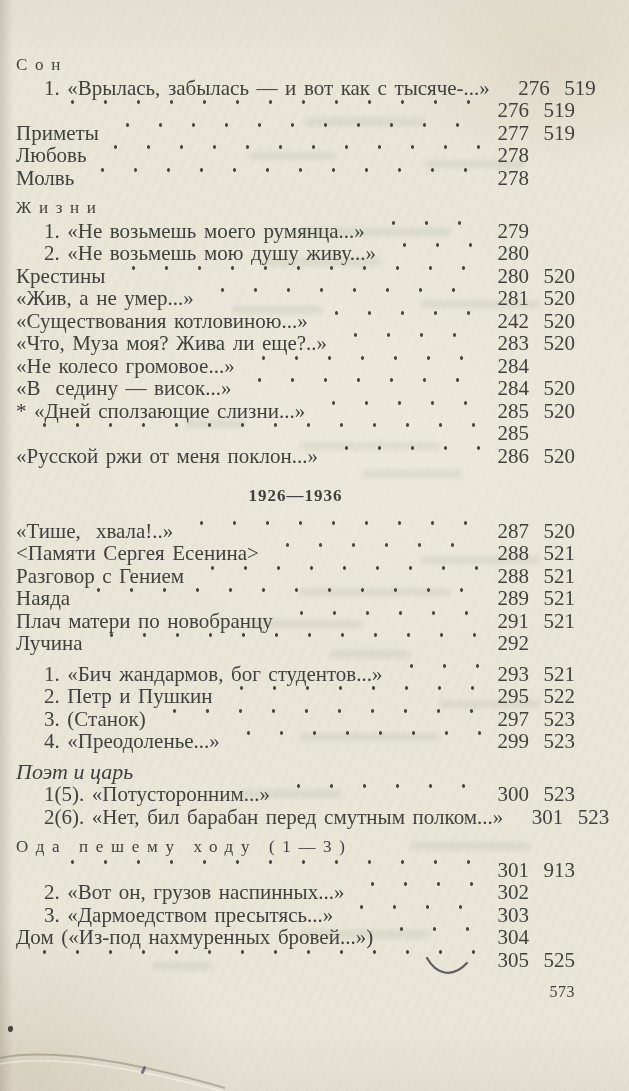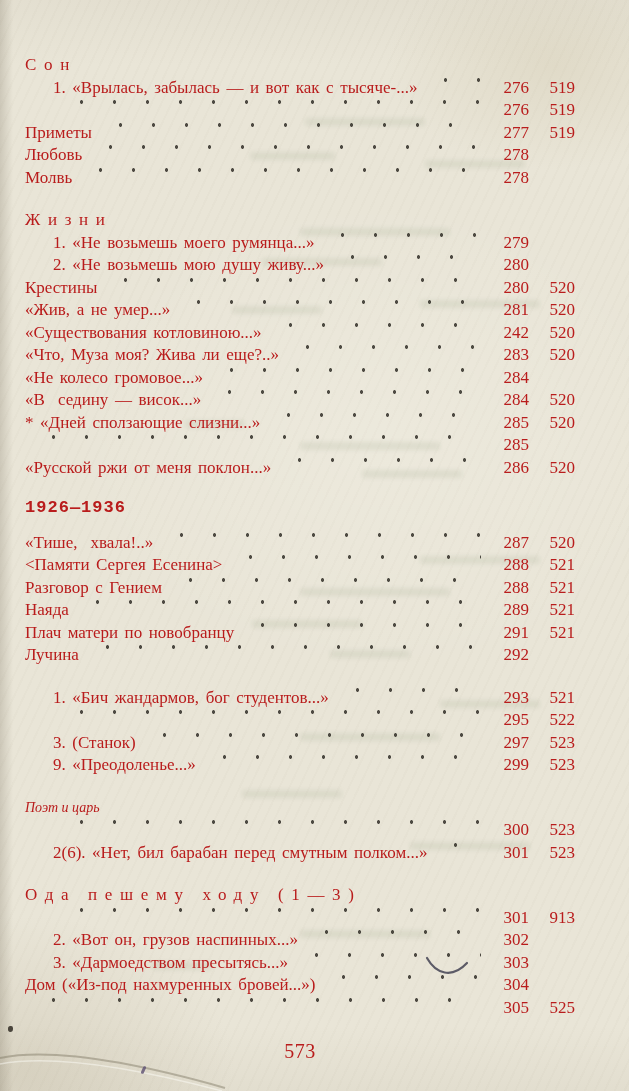--- a/index.html
+++ b/index.html
@@ -5,23 +5,23 @@
   html, body { margin: 0; padding: 0; }
   body {
     width: 629px; height: 1091px;
     background: #cfcaba;
     font-family: "Liberation Serif", "DejaVu Serif", serif;
   }
   .page {
     position: relative;
     width: 629px; height: 1091px;
     box-sizing: border-box;
-    padding: 54px 54px 0 25px;
+    padding: 54px 54px 0 16px;
     background: #e9e5d7;
-    color: #b91c1c;
+    color: #404040;
     overflow: hidden;
   }
   .paper-texture {
     position: absolute; inset: 0; pointer-events: none;
     background:
       radial-gradient(240px 150px at 88% 6%, rgba(200,190,160,.28), transparent 70%),
       radial-gradient(300px 220px at 4% 98%, rgba(175,165,140,.25), transparent 70%),
       radial-gradient(420px 320px at 60% 40%, rgba(255,255,248,.16), transparent 75%),
       repeating-linear-gradient(115deg, rgba(150,140,115,.035) 0 2px, rgba(150,140,115,0) 2px 9px),
       linear-gradient(180deg, rgba(185,178,158,.12), rgba(185,178,158,0) 6%, rgba(185,178,158,0) 94%, rgba(185,178,158,.14));
@@ -51,53 +51,53 @@
   .ghosts i:nth-child(13) { left:252px; top:620px; width:110px; }
   .ghosts i:nth-child(14) { left:330px; top:650px; width: 80px; }
   .ghosts i:nth-child(15) { left:440px; top:700px; width:100px; }
   .ghosts i:nth-child(16) { left:300px; top:733px; width:140px; }
   .ghosts i:nth-child(17) { left:242px; top:790px; width:100px; }
   .ghosts i:nth-child(18) { left:410px; top:842px; width:120px; }
   .ghosts i:nth-child(19) { left:300px; top:930px; width:130px; }
   .ghosts i:nth-child(20) { left:152px; top:962px; width: 60px; }
 
   .toc { position: relative; }
-  section { margin-top: 20px; }
+  section { margin-top: 8px; }
   section:first-child { margin-top: 0; }
   section.style-centered { margin-top: 18px; }
 
   .heading {
     margin: 0;
     font-size: 17px; line-height: 22.5px; font-weight: normal;
   }
   .heading.spaced { letter-spacing: .45em; }
-  .heading.centered { font-weight: bold; letter-spacing: .06em; margin-bottom: 12px; font-family: Liberation Mono, monospace; }
-  .heading.italic { font-style: italic; font-size: 14px; }
+  .heading.centered { text-align: center; font-weight: bold; letter-spacing: .06em; margin-bottom: 12px; }
+  .heading.italic { font-style: italic; font-size: 22px; }
 
   .entry {
     display: flex; align-items: baseline;
-    font-size: 17px; line-height: 22.5px; word-spacing: 2.3px;
+    font-size: 21px; line-height: 22.5px; word-spacing: 2.3px;
   }
   .entry.indent { padding-left: 28px; }
   .title { white-space: pre; flex-shrink: 0; }
   .dots {
     flex: 1 1 auto; min-width: 0; align-self: stretch;
     margin: 0 8px 0 12px;
     background-image: radial-gradient(circle, rgba(44,41,34,.82) 1.6px, transparent 1.95px);
     background-size: 33px 6px;
     background-repeat: repeat-x;
     background-position: 6px bottom 6px;
   }
   .num { flex-shrink: 0; text-align: right; }
   .n1 { width: 40px; }
   .n2 { width: 46px; }
 
   .folio {
-    position: relative; text-align: center;
-    margin-top: 21px; font-size: 20px; letter-spacing: .5px;
+    position: relative; text-align: right;
+    margin-top: 12px; font-size: 16px; letter-spacing: .5px;
   }
 
   .pen-mark { position: absolute; left: 424px; top: 954px; opacity: .75; filter: blur(.3px); }
   .crease  { position: absolute; left: 0; top: 1030px; pointer-events: none; }
   .speck { position: absolute; display: block; }
   .speck-1 { left: 8px;  top: 1026px; width: 5px; height: 6px; background: #4a453c; border-radius: 50% 40% 60% 50%; }
   .speck-2 { left: 142px; top: 1066px; width: 3px; height: 8px; background: #5c4f72; transform: rotate(25deg); border-radius: 2px; opacity: .8; }
 </style>
 </head>
 <body>
@@ -299,45 +299,47 @@
   <section class="section style-spaced">
     <div class="entries">
   <div class="entry indent">
     <span class="title">1. «Бич жандармов, бог студентов...»</span>
     <span class="dots"></span>
     <span class="num n1">293</span>
     <span class="num n2">521</span>
   </div>
 
   <div class="entry indent">
+    <span class="title">2. Петр и Пушкин</span>
     <span class="dots"></span>
     <span class="num n1">295</span>
     <span class="num n2">522</span>
   </div>
 
   <div class="entry indent">
     <span class="title">3. (Станок)</span>
     <span class="dots"></span>
     <span class="num n1">297</span>
     <span class="num n2">523</span>
   </div>
 
   <div class="entry indent">
-    <span class="title">9. «Преодоленье...»</span>
+    <span class="title">4. «Преодоленье...»</span>
     <span class="dots"></span>
     <span class="num n1">299</span>
     <span class="num n2">523</span>
   </div>
 </div>
   </section>
 
   <section class="section style-italic">
     <h2 class="heading italic">Поэт и царь</h2>
     <div class="entries">
   <div class="entry indent">
+    <span class="title">1(5). «Потусторонним...»</span>
     <span class="dots"></span>
     <span class="num n1">300</span>
     <span class="num n2">523</span>
   </div>
 
   <div class="entry indent">
     <span class="title">2(6). «Нет, бил барабан перед смутным полком...»</span>
     <span class="dots"></span>
     <span class="num n1">301</span>
     <span class="num n2">523</span>

